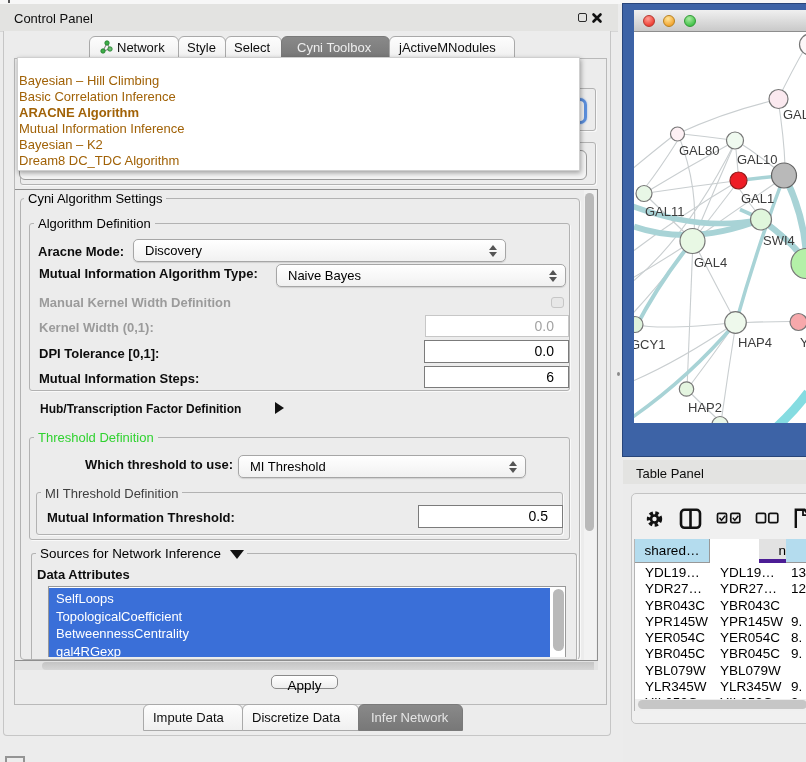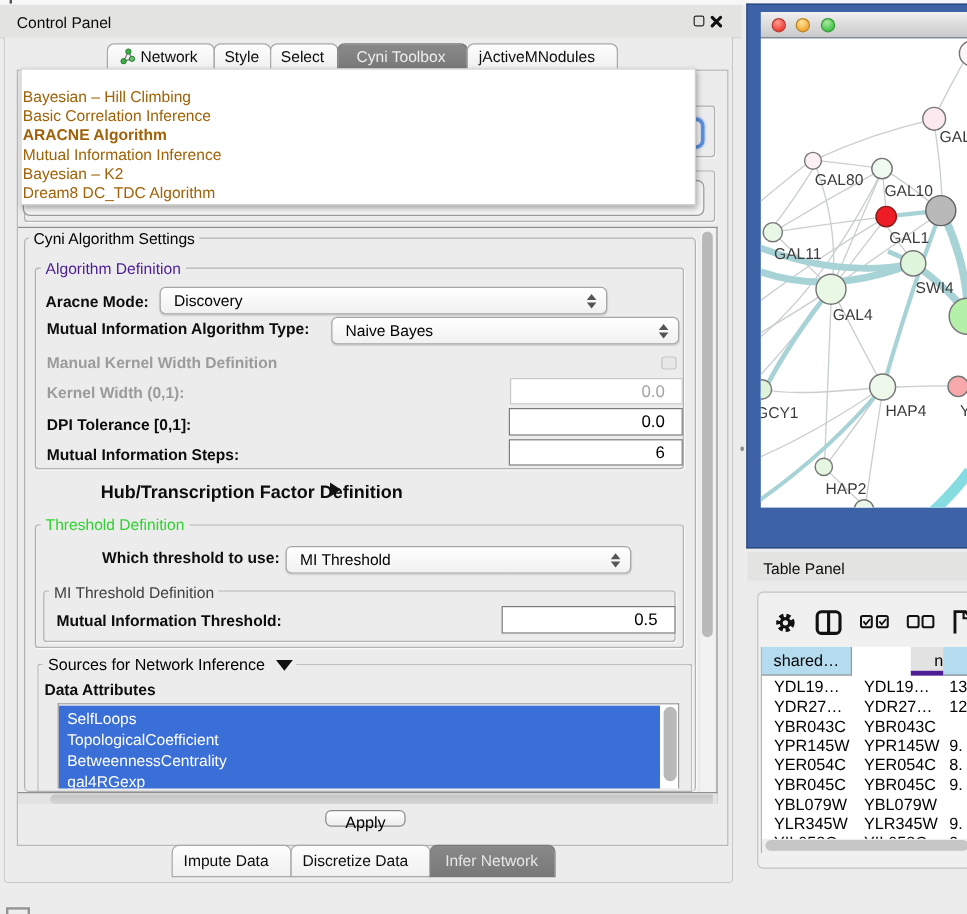--- a/index.html
+++ b/index.html
@@ -67,21 +67,21 @@
 <div class="abs" style="left:15px;top:189px;width:583px;height:1px;background:#8f8f8f;"></div>
 <div class="abs" style="left:597px;top:189px;width:1px;height:481px;background:#8f8f8f;"></div>
 
 <div class="abs" style="left:584px;top:190px;width:12px;height:470px;background:#f2f2f2;"></div>
 <div class="abs" style="left:585px;top:193px;width:8.5px;height:338px;background:#b9b9b9;border-radius:5px;"></div>
 
 <div class="group" style="left:20px;top:198px;width:560px;height:462px;border-radius:4px;"></div>
 <div class="legend" style="left:24px;top:191px;">Cyni Algorithm Settings</div>
 
 <div class="group" style="left:29px;top:223px;width:541px;height:168px;"></div>
-<div class="legend" style="left:34px;top:216px;color:#4c1d95;">Algorithm Definition</div>
+<div class="legend" style="left:34px;top:216px;color:#000000;">Algorithm Definition</div>
 
 <div class="abs lbl b" style="left:38px;top:244px;">Aracne Mode:</div>
 <div class="combo" style="left:133px;top:239px;width:373px;height:23px;">
     <span class="ct">Discovery</span>
     <span class="carr"></span>
   </div>
 
 <div class="abs lbl b" style="left:39px;top:266px;">Mutual Information Algorithm Type:</div>
 <div class="combo" style="left:276px;top:264px;width:290px;height:23px;">
     <span class="ct">Naive Bayes</span>
@@ -93,21 +93,21 @@
 
 <div class="abs lbl b grey" style="left:39px;top:320px;">Kernel Width (0,1):</div>
 <div class="field" style="left:425px;top:315px;width:144px;height:22px;border-color:#c7c7c7;color:#a3a3a3;line-height:20px;">0.0</div>
 
 <div class="abs lbl b" style="left:39px;top:346px;">DPI Tolerance [0,1]:</div>
 <div class="field" style="left:424px;top:340px;width:145px;height:23px;line-height:21px;">0.0</div>
 
 <div class="abs lbl b" style="left:39px;top:371px;">Mutual Information Steps:</div>
 <div class="field" style="left:424px;top:366px;width:145px;height:22px;line-height:20px;">6</div>
 
-<div class="abs lbl b" style="left:40px;top:402px;font-size:15px;margin-left:44px;">Hub/Transcription Factor Definition</div>
+<div class="abs lbl b" style="left:40px;top:402px;font-size:12px;">Hub/Transcription Factor Definition</div>
 <div class="abs" style="left:275px;top:402px;width:0;height:0;border-top:6.5px solid transparent;border-bottom:6.5px solid transparent;border-left:9px solid #111;"></div>
 
 <div class="group" style="left:29px;top:437px;width:541px;height:103px;"></div>
 <div class="legend" style="left:34px;top:430px;color:#30d230;">Threshold Definition</div>
 
 <div class="abs lbl b" style="left:0;top:457px;width:233px;text-align:right;">Which threshold to use:</div>
 <div class="combo" style="left:238px;top:455px;width:288px;height:23px;">
     <span class="ct">MI Threshold</span>
     <span class="carr"></span>
   </div>

